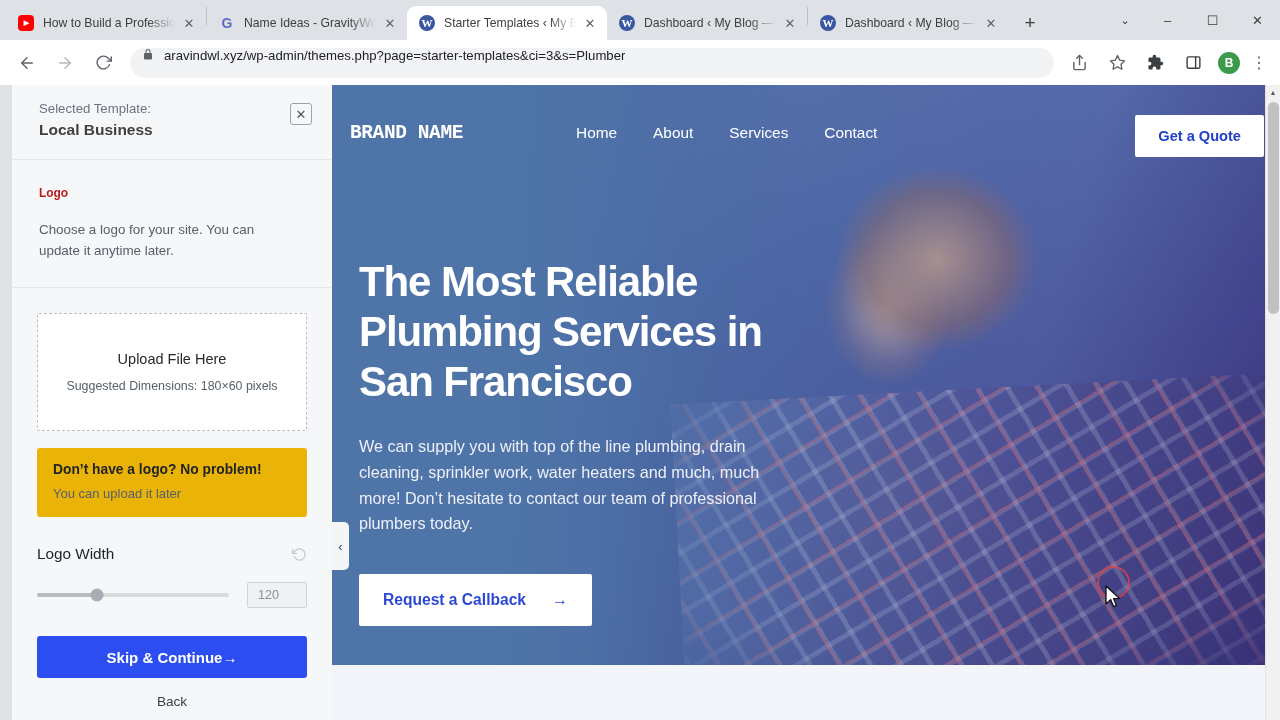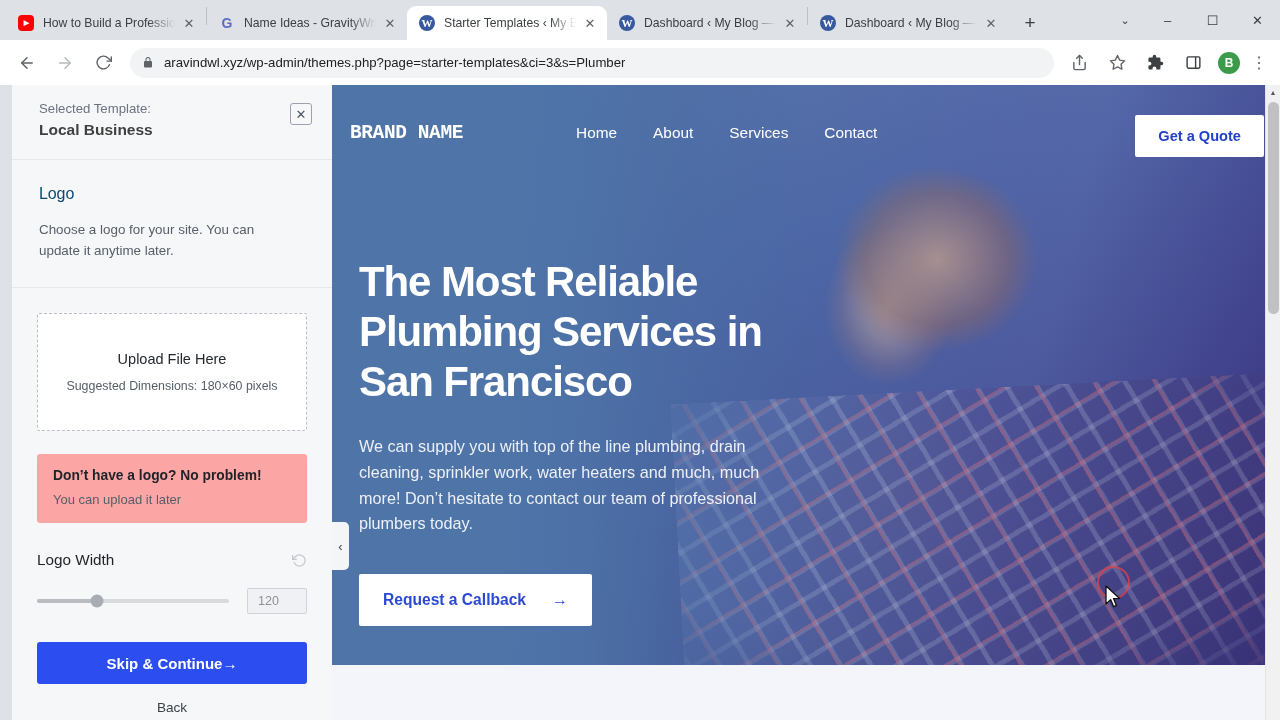--- a/index.html
+++ b/index.html
@@ -77,21 +77,21 @@
     display: flex; align-items: center; padding: 0 8px;
   }
   .tb-btn {
     width: 30px; height: 30px; margin: 0 4px;
     display: flex; align-items: center; justify-content: center;
     color: #5f6368; border-radius: 50%; flex: 0 0 30px;
   }
   .tb-btn svg { display: block; }
   #omnibox {
     flex: 1 1 auto; height: 30px; background: #f1f3f4;
-    border-radius: 16px; display: flex; align-items: center;
+    border-radius: 16px; display: flex; align-items: flex-start;
     padding: 0 12px; margin: 0 6px 0 8px; min-width: 0;
   }
   #lock { margin-right: 10px; display: flex; flex: 0 0 auto; }
   #url {
     font-size: 13.2px; color: #202124;
     white-space: nowrap; overflow: hidden; text-overflow: clip;
   }
   #avatar {
     width: 22px; height: 22px; border-radius: 50%;
     background: #3c9a4b; color: #fff;
@@ -130,38 +130,38 @@
     width: 22px; height: 22px; border: 1px solid #9ca3af;
     border-radius: 3px; display: flex; align-items: center;
     justify-content: center; color: #4b5563; font-size: 13px;
     margin-top: 4px; flex: 0 0 22px;
   }
   #logo-head {
     padding: 20px 27px 26px 27px;
     border-bottom: 1px solid #e6e8ec;
   }
   #logo-title {
-    font-size: 16px; color: #0c4a6e; font-weight: 400;
+    font-size: 12px; color: #b91c1c; font-weight: 700;
     line-height: 27px; letter-spacing: -0.1px;
   }
   #logo-desc {
     font-size: 13.4px; color: #57606a; line-height: 21px;
     margin-top: 12px; max-width: 252px;
   }
   #logo-body { padding: 25px 25px 0 25px; }
   #upload {
     border: 1px dashed #b9bec7; background: #ffffff;
     height: 118px; display: flex; flex-direction: column;
     align-items: center; justify-content: center; border-radius: 2px;
   }
   #upload-title { font-size: 14.5px; color: #24292f; font-weight: 400; }
   #upload-dims { font-size: 12.4px; color: #57606a; margin-top: 12px; }
   #nologo {
-    background: #fca5a5; border-radius: 3px;
-    padding: 14px 16px 16px 16px; margin-top: 23px;
+    background: #eab308; border-radius: 3px;
+    padding: 14px 16px 16px 16px; margin-top: 17px;
   }
   #nologo-title { font-size: 13.8px; color: #1f2328; font-weight: 700; }
   #nologo-sub { font-size: 13px; color: #57606a; margin-top: 9px; }
   #lw-row {
     display: flex; align-items: center; justify-content: space-between;
     margin-top: 28px;
   }
   #lw-label { font-size: 15.3px; color: #1f2328; }
   #lw-reset { color: #c3c7ce; display: flex; }
   #slider-row { display: flex; align-items: center; margin-top: 19px; }

